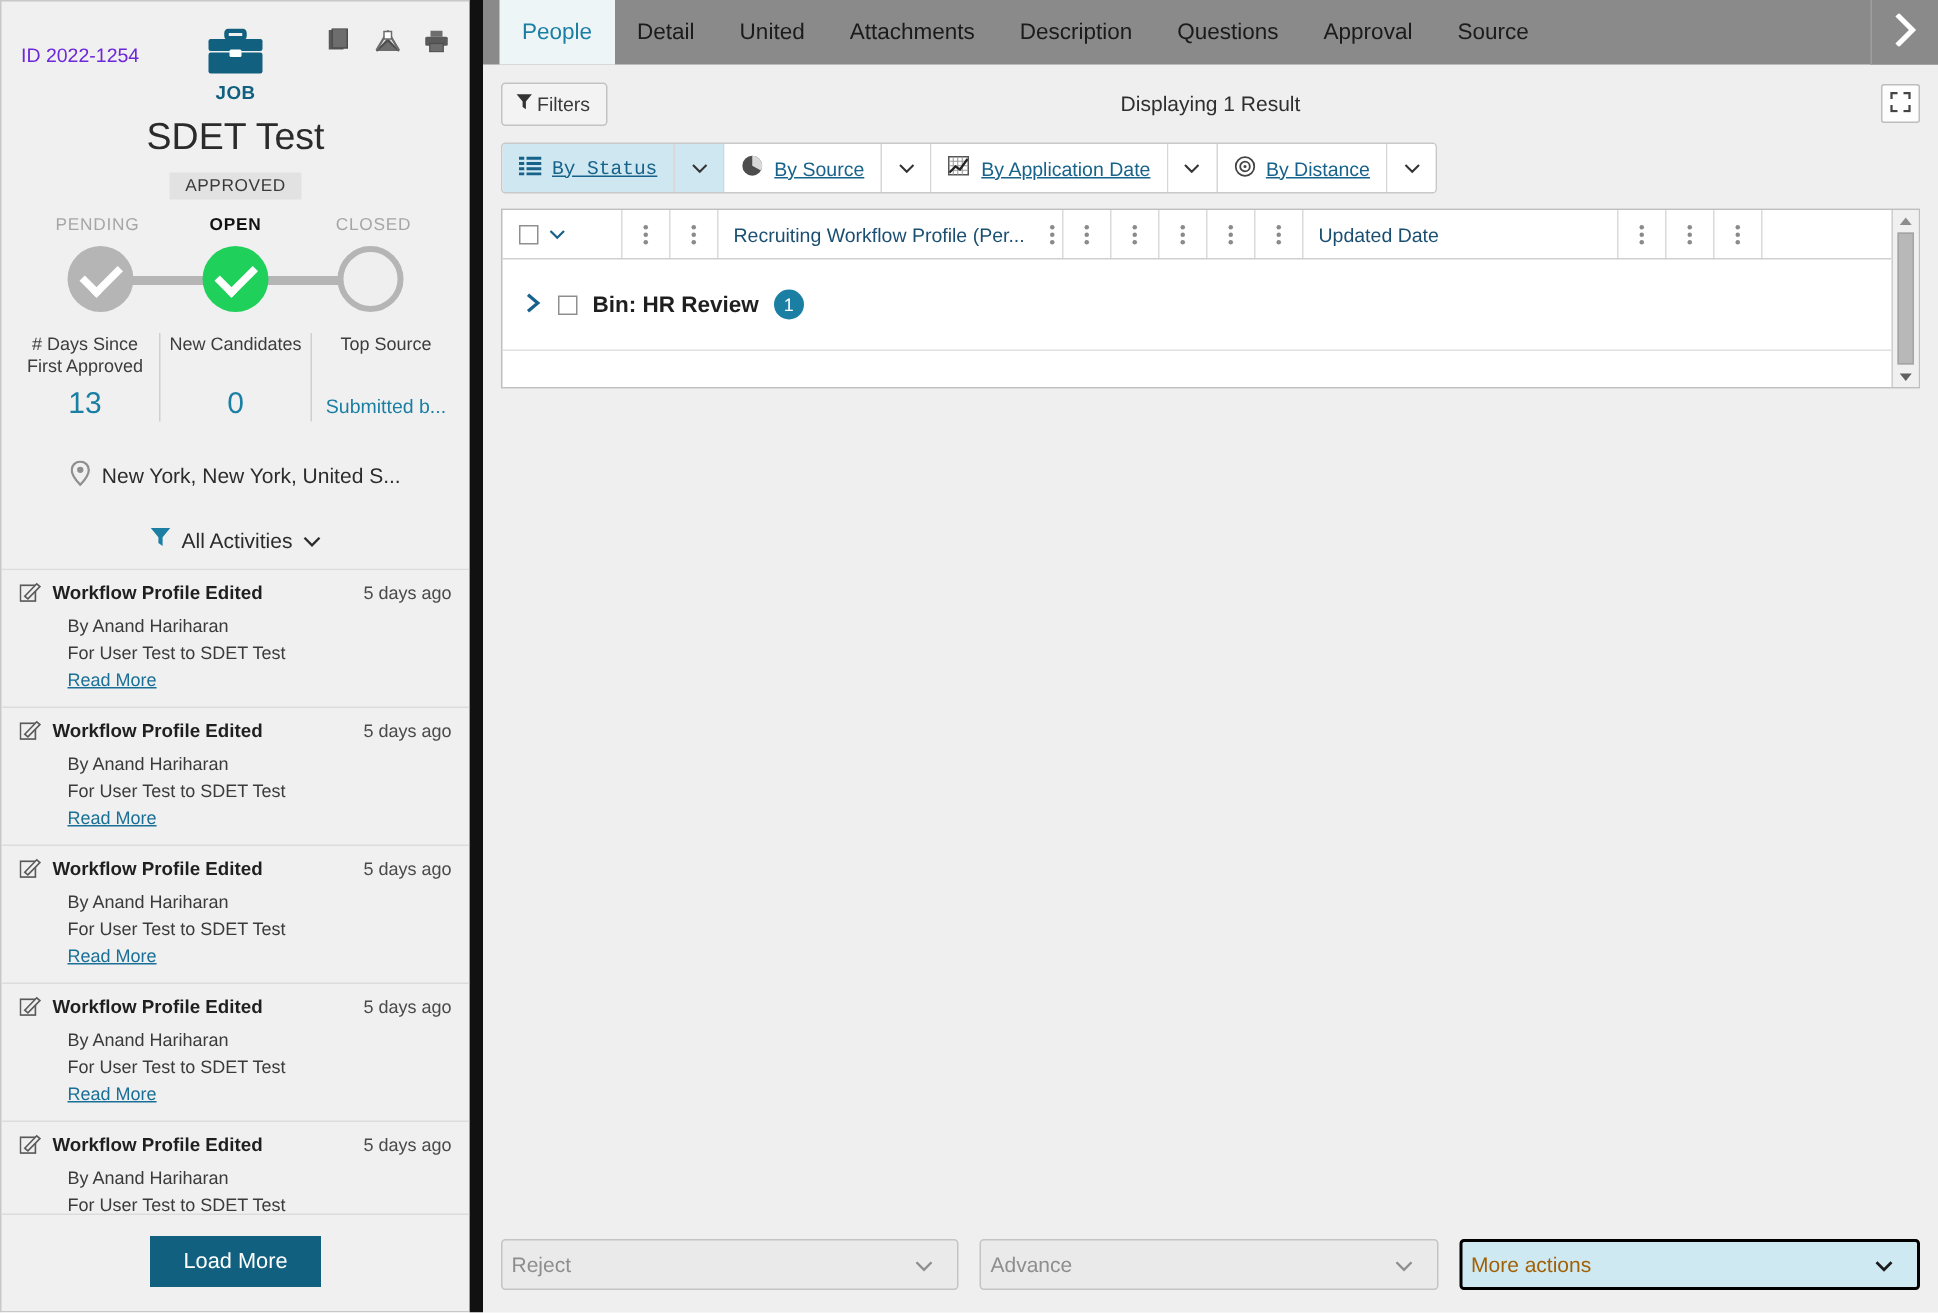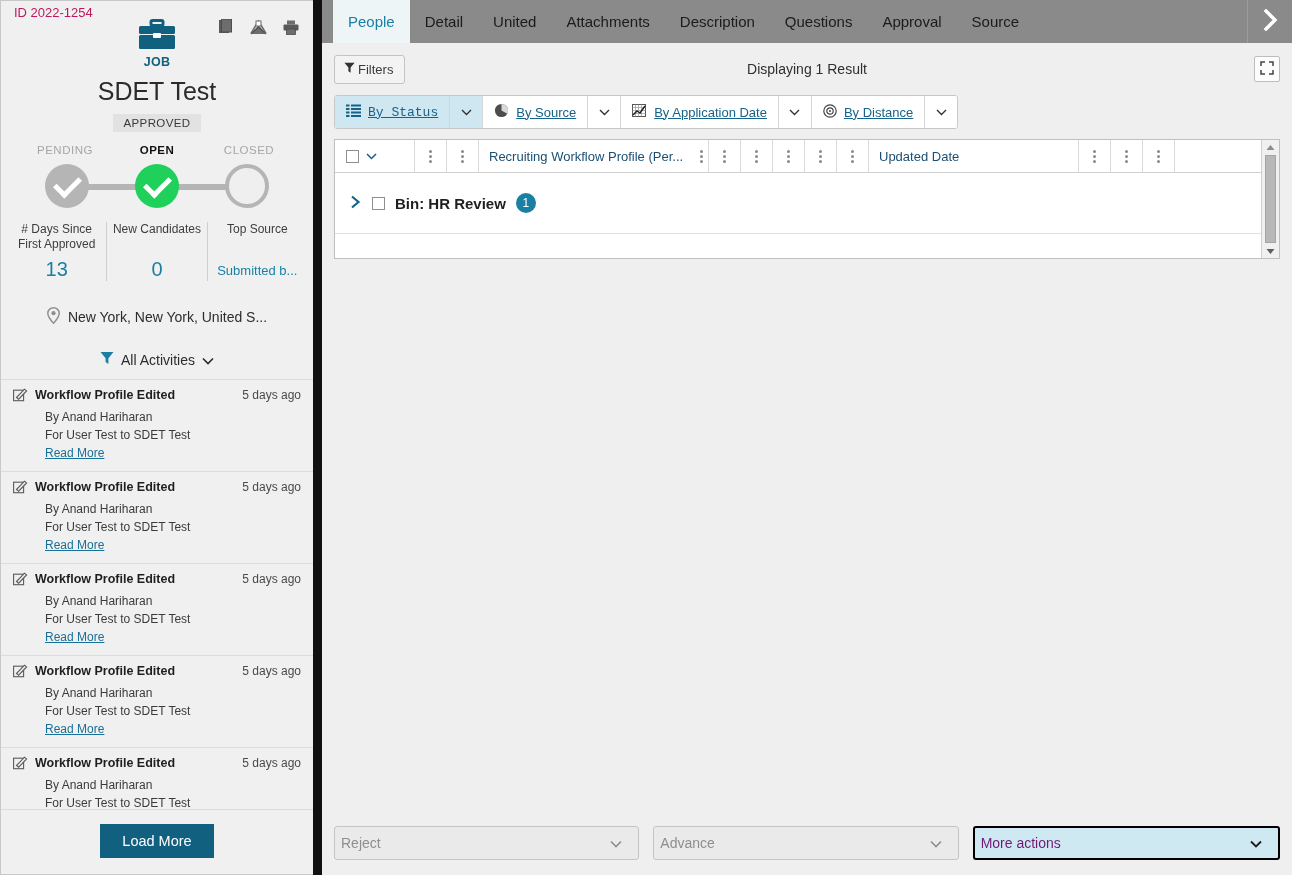--- a/index.html
+++ b/index.html
@@ -47,24 +47,24 @@
     display: flex;
     flex-direction: column;
   }
 
   .lp-top {
     padding: 14px 12px 0 12px;
     position: relative;
   }
   .lp-id {
     font-size: 13px;
-    color: #be185d;
+    color: #6d28d9;
     position: absolute;
     left: 13px;
-    top: 4px;
+    top: 28px;
   }
   .lp-icons {
     position: absolute;
     right: 14px;
     top: 18px;
     display: flex;
     gap: 16px;
     align-items: center;
   }
   .lp-icons svg { display:block; }
@@ -518,21 +518,21 @@
   }
   .bbtn .cr {
     position: absolute;
     right: 16px;
     top: 50%;
     transform: translateY(-50%);
   }
   .bbtn.primary {
     background: #cfe9f3;
     border: 2px solid #000000;
-    color: #701a75;
+    color: #a16207;
     cursor: pointer;
   }
 </style>
 </head>
 <body>
 
 <div id="app">
 
   <div class="left-panel">
     <div class="lp-inner">

